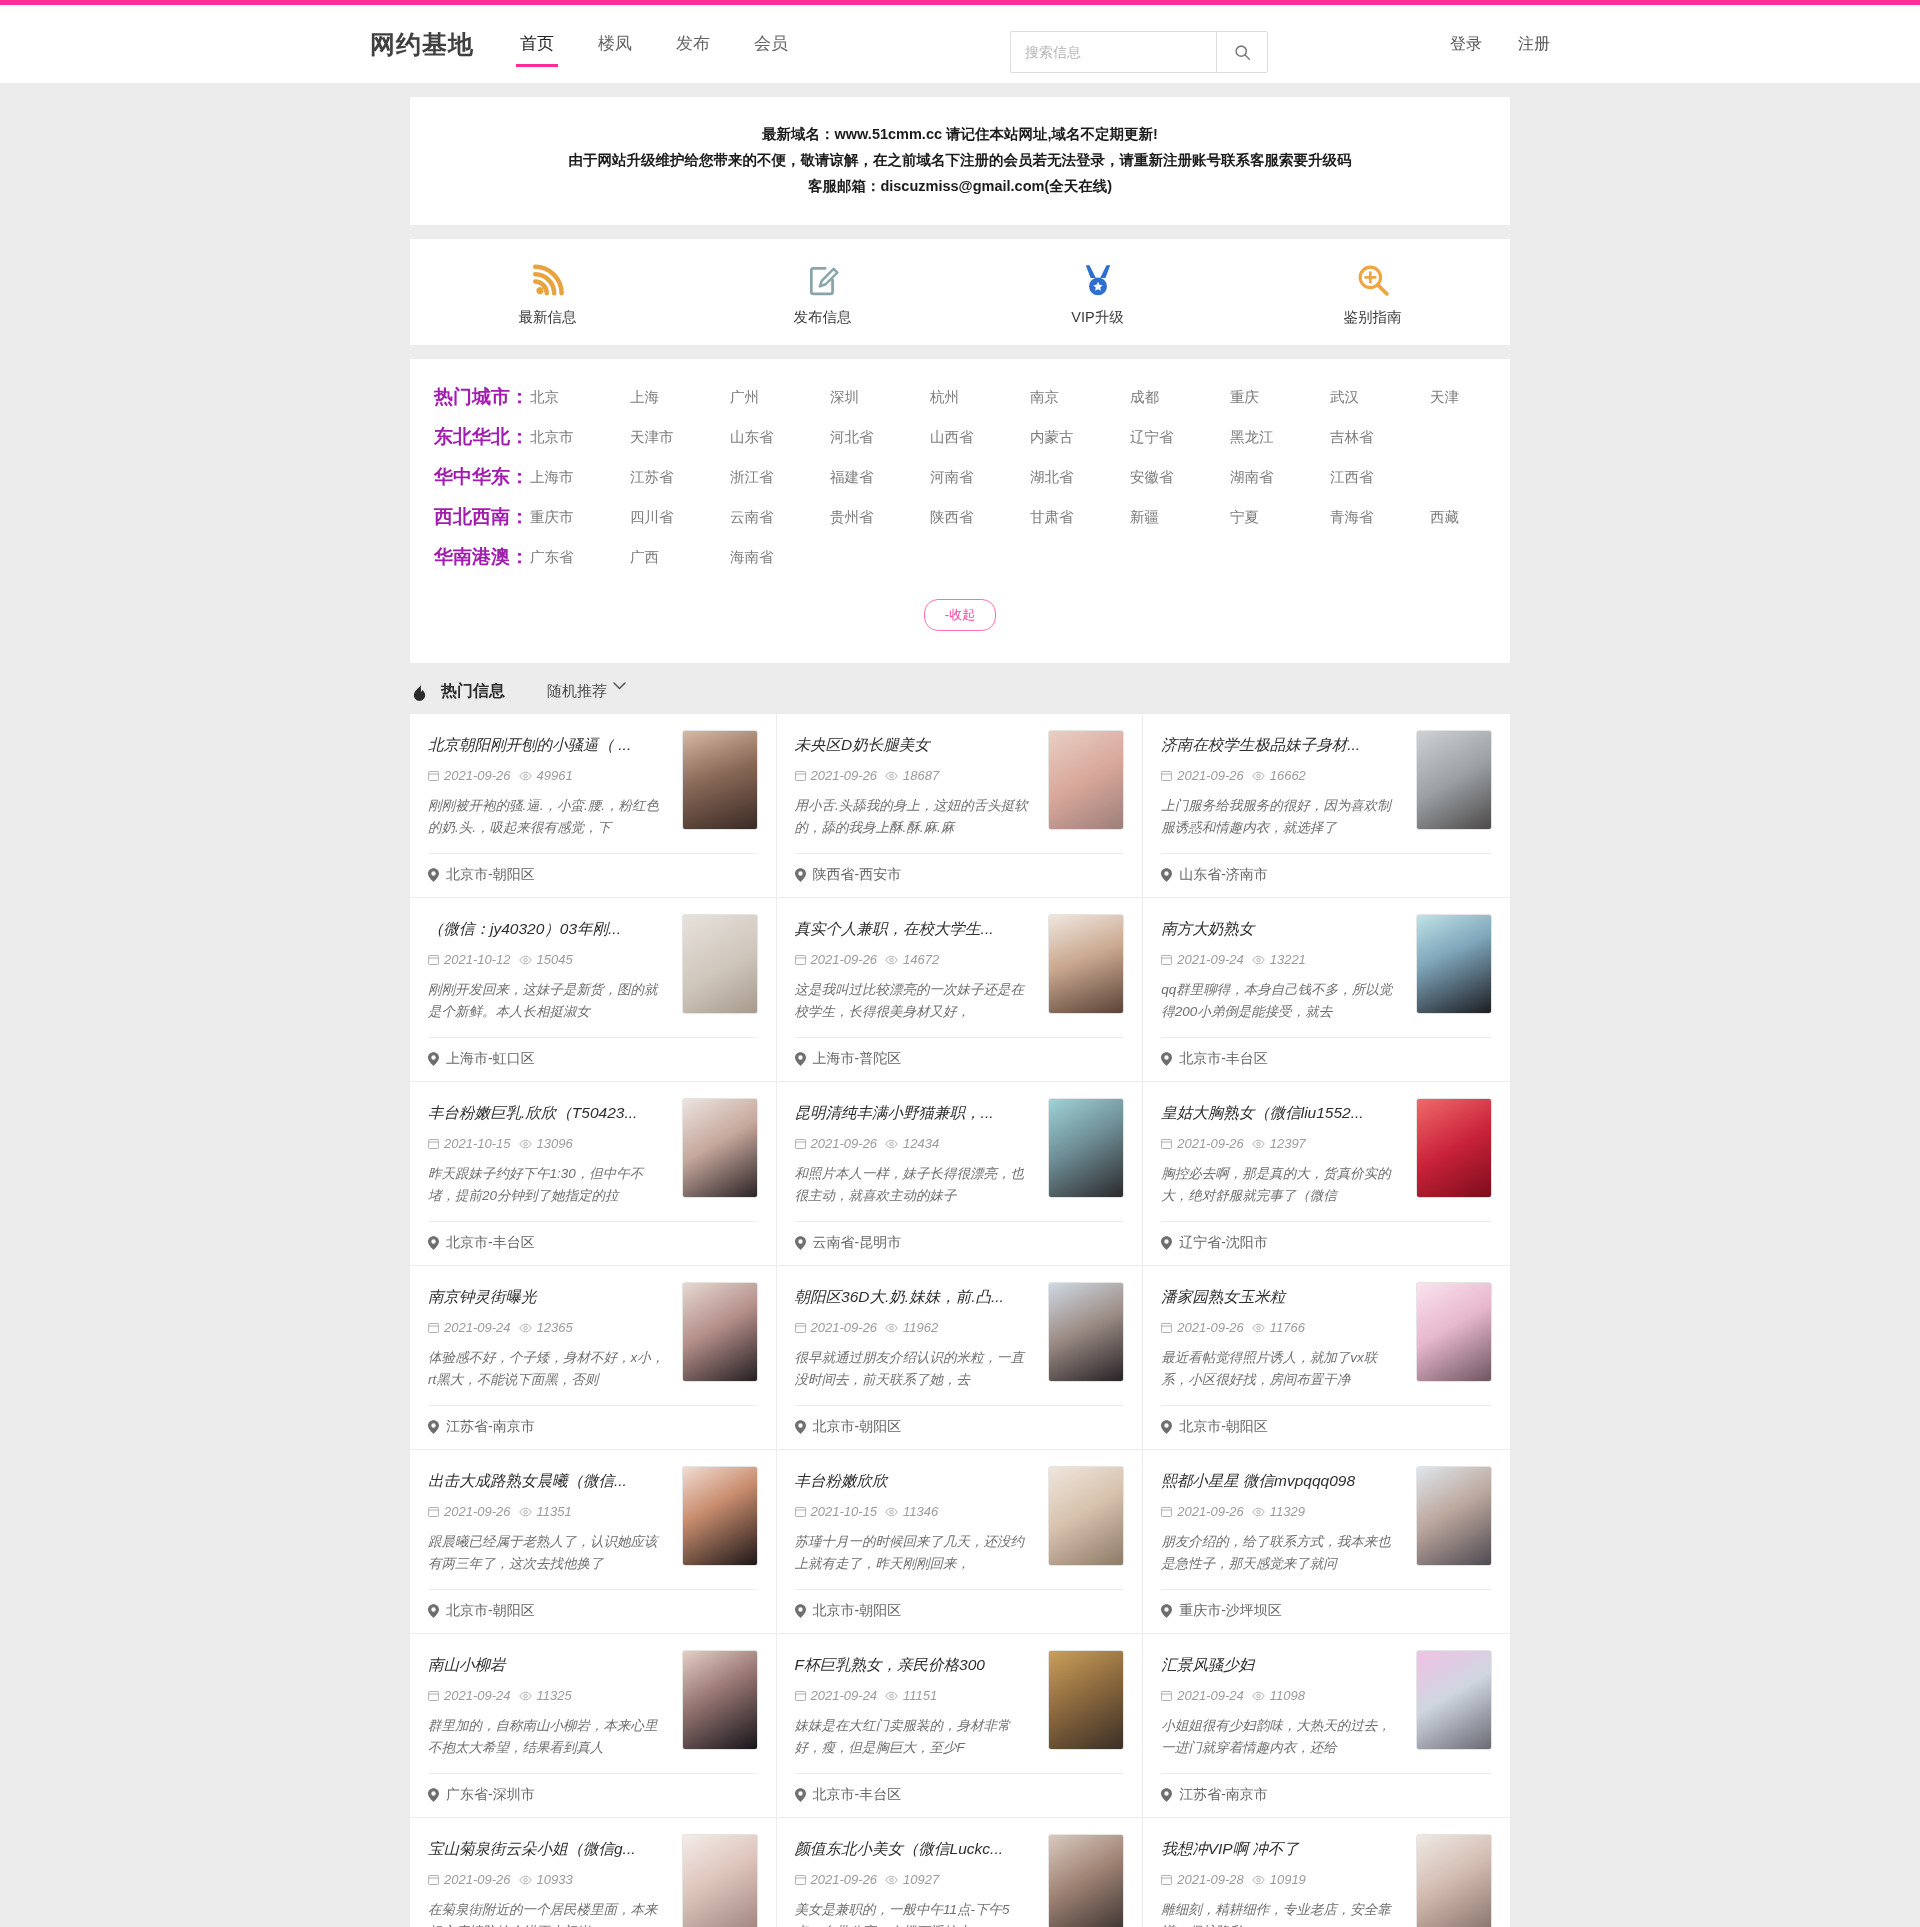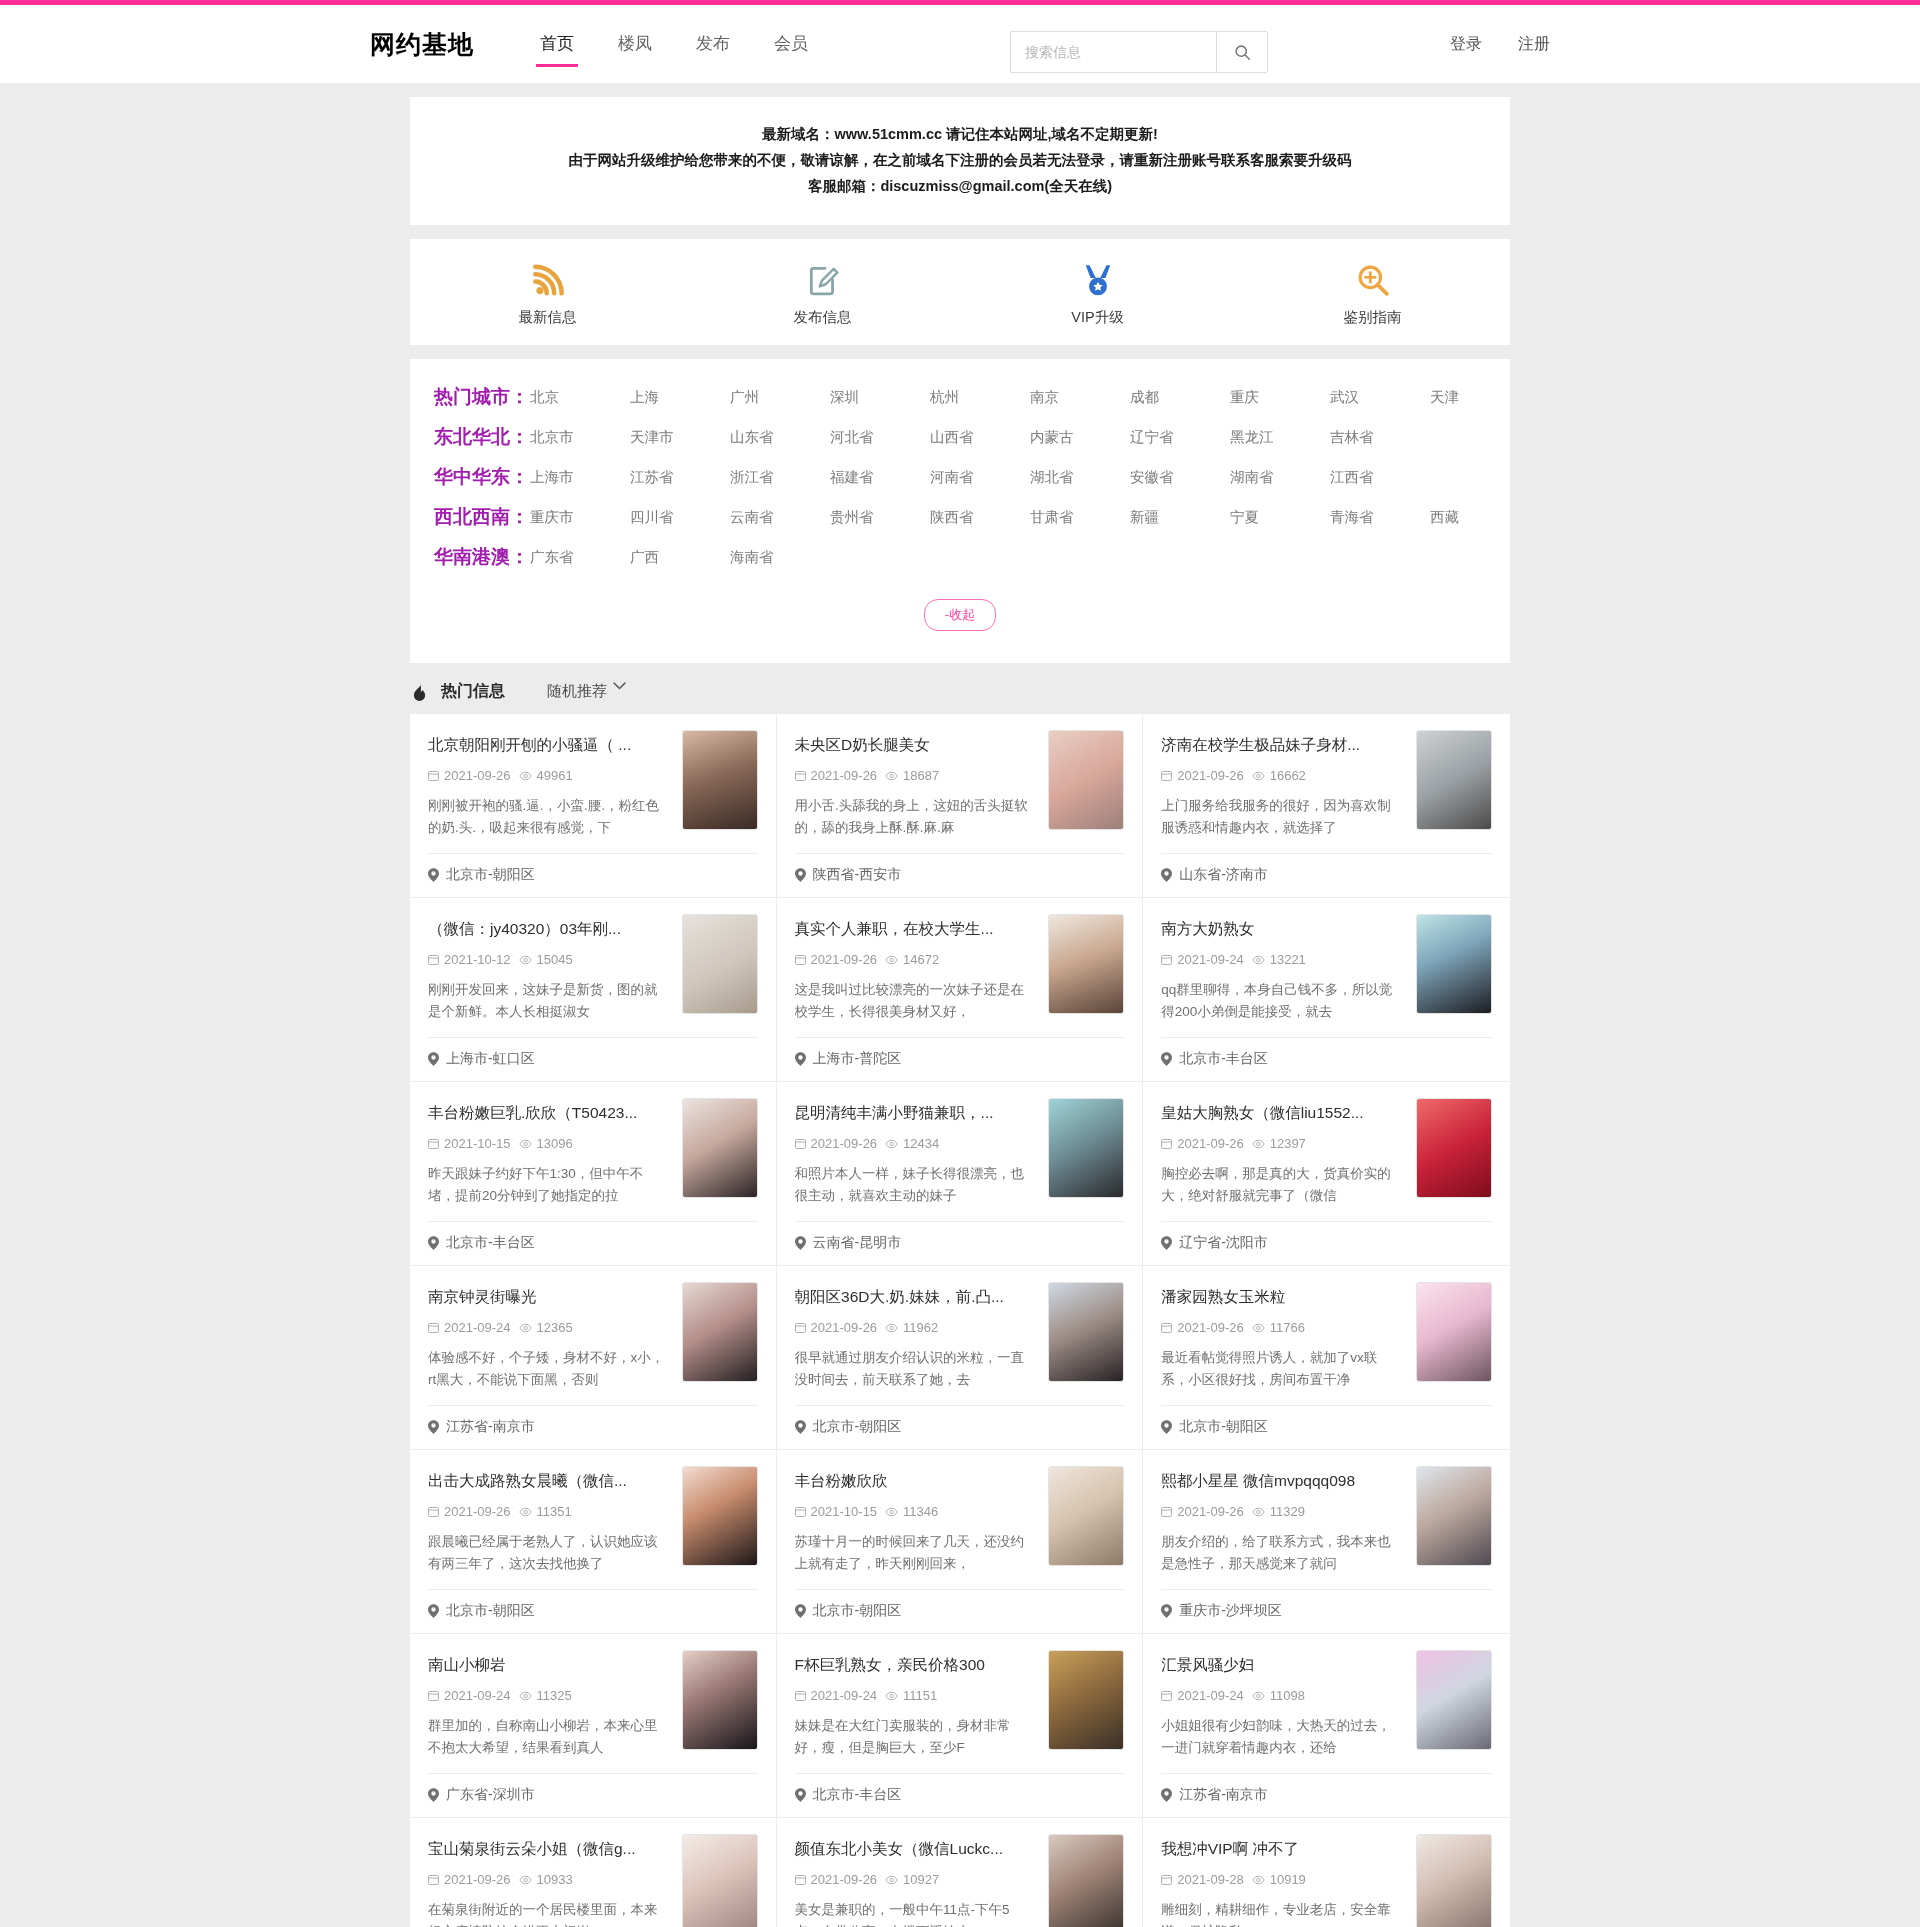--- a/index.html
+++ b/index.html
@@ -29,22 +29,22 @@
     display: flex;
     align-items: center;
     height: 78px;
     position: relative;
   }
   .brand {
     font-size: 25px;
     font-weight: bold;
     font-family: "DejaVu Serif", serif;
     letter-spacing: 1px;
-    color: #000000;
-    margin-right: 44px;
+    color: #404040;
+    margin-right: 24px;
     white-space: nowrap;
     cursor: pointer;
   }
   .nav { display: flex; align-items: center; height: 78px; }
   .nav-item {
     font-size: 17px;
     color: #666;
     padding: 0 22px;
     height: 78px;
     line-height: 78px;
@@ -207,21 +207,21 @@
   .card {
     width: 366.6px;
     border-right: 1px solid #ededed;
     border-bottom: 1px solid #ededed;
     padding: 16px 18px 0;
     box-sizing: border-box;
     cursor: pointer;
     background: #fff;
   }
   .card:nth-child(3n) { border-right: none; }
-  .card-top { display: flex; gap: 12px; }
+  .card-top { display: flex; gap: 12px; font-style: italic; }
   .card-main { flex: 1; min-width: 0; padding-top: 4px; }
   .card-title {
     font-size: 15.5px;
     color: #2e2e2e;
     white-space: nowrap;
     overflow: hidden;
     text-overflow: ellipsis;
     line-height: 22px;
     margin-bottom: 12px;
   }

